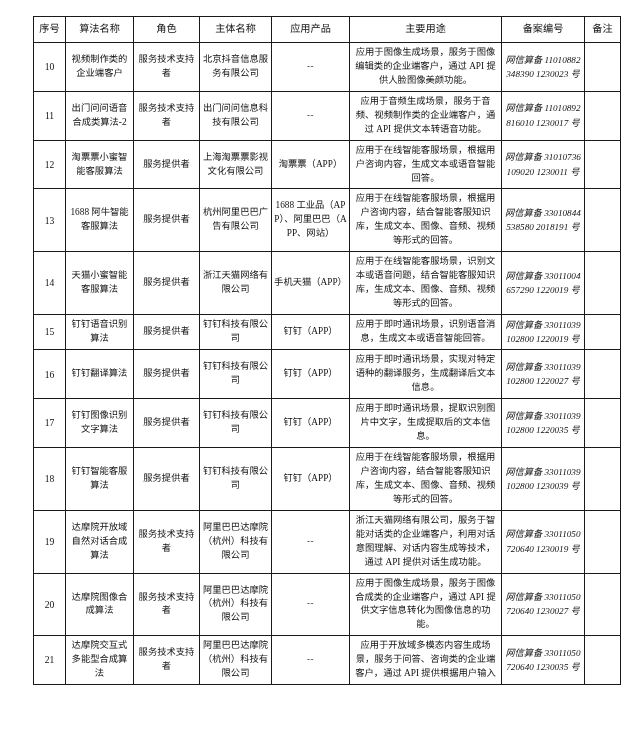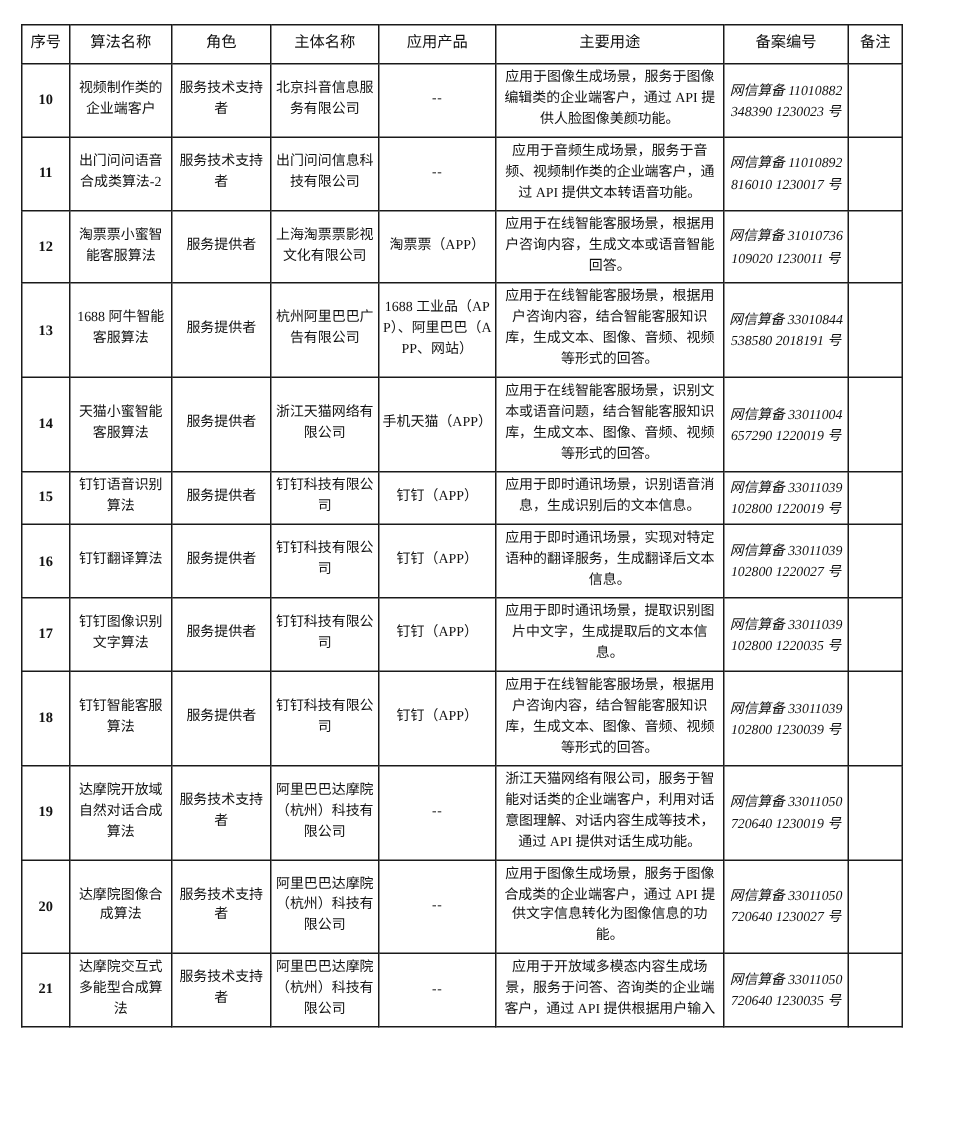--- a/index.html
+++ b/index.html
@@ -13,21 +13,21 @@
     height: 751px;
     font-family: "Liberation Serif", "DejaVu Serif", serif;
     color: #111111;
     overflow: hidden;
   }
   .page {
     position: relative;
     width: 640px;
     height: 751px;
     box-sizing: border-box;
-    padding: 16px 20px 0 14px;
+    padding: 16px 20px 0 33px;
     background: #ffffff;
   }
   table.filing-table {
     border-collapse: collapse;
     table-layout: fixed;
     width: 587px;
     font-size: 9.3px;
     line-height: 1.42;
   }
   table.filing-table td,
@@ -51,21 +51,20 @@
   col.c-role    { width: 66px; }
   col.c-entity  { width: 72px; }
   col.c-product { width: 78px; }
   col.c-purpose { width: 152px; }
   col.c-regno   { width: 83px; }
   col.c-remark  { width: 36px; }
 
   .cell-seq {
     font-family: "Liberation Serif", serif;
     font-size: 9.6px;
-    font-weight: bold;
   }
   .cell-purpose {
     text-align: center;
     padding: 4px 5px;
     line-height: 1.5;
   }
   .cell-regno {
     line-height: 1.55;
     font-size: 9.2px;
     font-style: italic;
@@ -164,21 +163,21 @@
           <td class="cell-purpose">应用于在线智能客服场景，识别文本或语音问题，结合智能客服知识库，生成文本、图像、音频、视频等形式的回答。</td>
           <td class="cell-regno">网信算备 33011004657290 1220019 号</td>
           <td class="cell-remark"></td>
         </tr>
         <tr>
           <td class="cell-seq">15</td>
           <td class="cell-name">钉钉语音识别算法</td>
           <td class="cell-role">服务提供者</td>
           <td class="cell-entity">钉钉科技有限公司</td>
           <td class="cell-product">钉钉（APP）</td>
-          <td class="cell-purpose">应用于即时通讯场景，识别语音消息，生成识别后的文本信息。</td>
+          <td class="cell-purpose">应用于即时通讯场景，识别语音消息，生成文本或语音智能回答。</td>
           <td class="cell-regno">网信算备 33011039102800 1220019 号</td>
           <td class="cell-remark"></td>
         </tr>
         <tr>
           <td class="cell-seq">16</td>
           <td class="cell-name">钉钉翻译算法</td>
           <td class="cell-role">服务提供者</td>
           <td class="cell-entity">钉钉科技有限公司</td>
           <td class="cell-product">钉钉（APP）</td>
           <td class="cell-purpose">应用于即时通讯场景，实现对特定语种的翻译服务，生成翻译后文本信息。</td>

